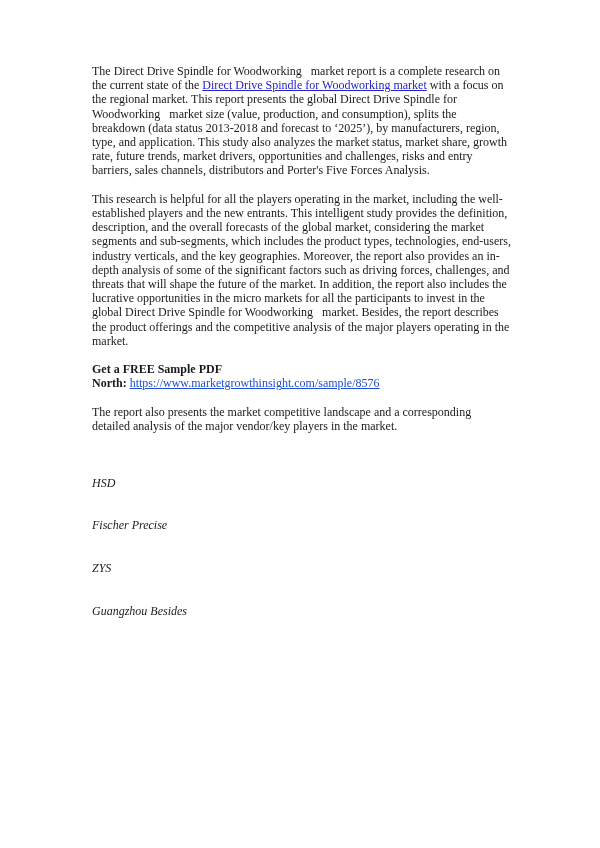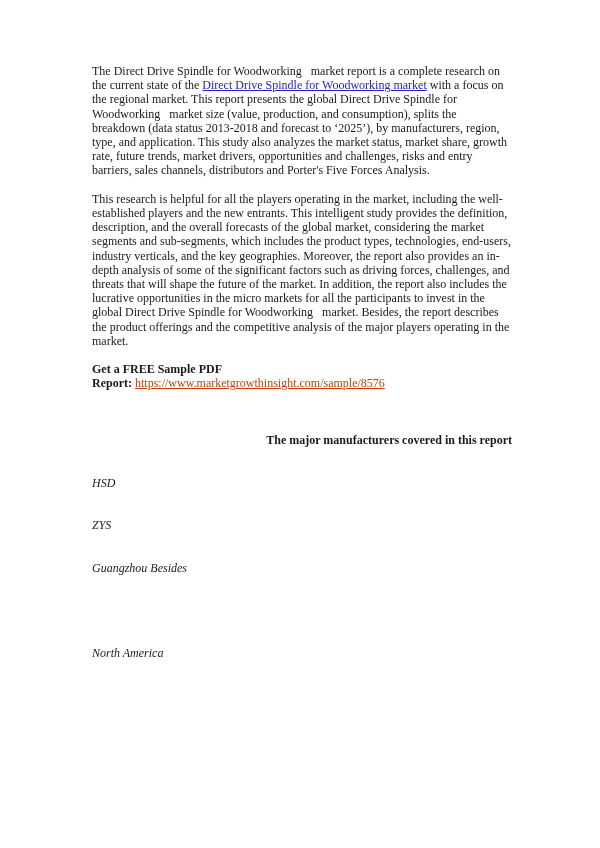--- a/index.html
+++ b/index.html
@@ -43,33 +43,33 @@
 </style>
 </head>
 <body>
 
 <div class="page" style="color: rgb(26, 26, 26);">
 
   <p class="block"><span>The Direct Drive Spindle for Woodworking   market report is a complete research on the current state of the </span><a class="doc-link" href="#" style="color: rgb(35, 35, 204);">Direct Drive Spindle for Woodworking market</a><span> with a focus on the regional market. This report presents the global Direct Drive Spindle for Woodworking   market size (value, production, and consumption), splits the breakdown (data status 2013-2018 and forecast to ‘2025’), by manufacturers, region, type, and application. This study also analyzes the market status, market share, growth rate, future trends, market drivers, opportunities and challenges, risks and entry barriers, sales channels, distributors and Porter's Five Forces Analysis.</span></p>
 
   <p class="block">This research is helpful for all the players operating in the market, including the well-established players and the new entrants. This intelligent study provides the definition, description, and the overall forecasts of the global market, considering the market segments and sub-segments, which includes the product types, technologies, end-users, industry verticals, and the key geographies. Moreover, the report also provides an in-depth analysis of some of the significant factors such as driving forces, challenges, and threats that will shape the future of the market. In addition, the report also includes the lucrative opportunities in the micro markets for all the participants to invest in the global Direct Drive Spindle for Woodworking   market. Besides, the report describes the product offerings and the competitive analysis of the major players operating in the market.</p>
 
-  <p class="block"><span class="bold">Get a FREE Sample PDF</span><br><span class="bold">Report: </span><a class="doc-link" href="#" style="color: #c2410c; margin-top: 12px;">https://www.marketgrowthinsight.com/sample/8576</a></p>
+  <p class="block"><span class="bold">Get a FREE Sample PDF</span><br><span class="bold">North: </span><a class="doc-link" href="#" style="color: #1d4ed8; margin-top: 12px;">https://www.marketgrowthinsight.com/sample/8576</a></p>
 
+  <p class="block">The report also presents the market competitive landscape and a corresponding detailed analysis of the major vendor/key players in the market.</p>
 
 
   <div class="block">
-    <div class="bold">The major manufacturers covered in this report</div>
     <div class="list-line">HSD</div>
+    <div class="list-line">Fischer Precise</div>
     <div class="list-line">ZYS</div>
     <div class="list-line">Guangzhou Besides</div>
   </div>
 
   <div class="block">
-    <div class="list-line">North America</div>
     
     
     
     
     
   </div>
 
 </div>
 
 </body></html>

